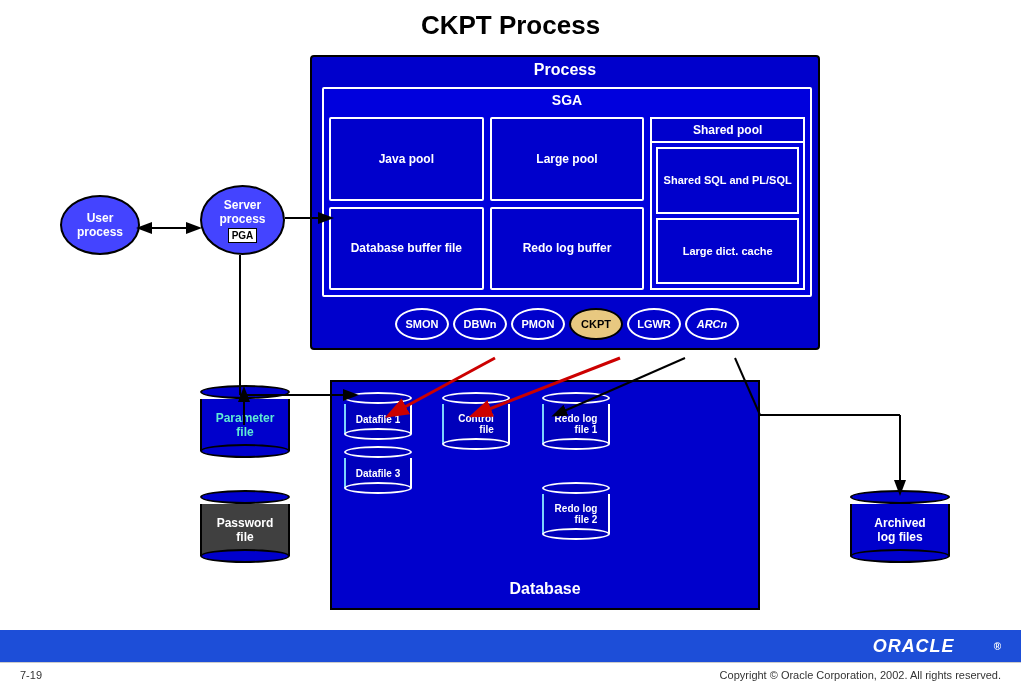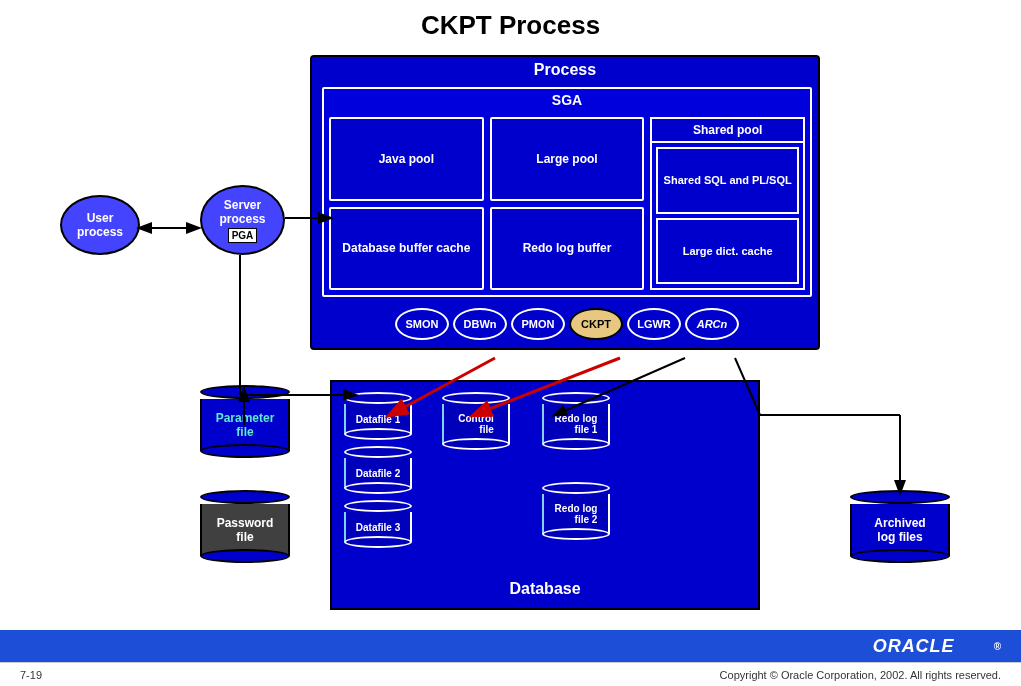--- a/index.html
+++ b/index.html
@@ -308,21 +308,21 @@
           <div class="sga-cell">Java pool</div>
           <div class="sga-cell">Large pool</div>
 
           <div class="shared-pool-col">
             <div class="shared-pool-header">Shared pool</div>
             <div class="shared-pool-inner">
               <div class="shared-pool-item">Shared SQL and PL/SQL</div>
               <div class="shared-pool-item">Large dict. cache</div>
             </div>
           </div>
-          <div class="sga-cell">Database buffer cache</div>
+          <div class="sga-cell">Database buffer file</div>
           <div class="sga-cell">Redo log buffer</div>
         </div>
       </div>
 
       <div class="process-row">
         <div class="process-ellipse">SMON</div>
         <div class="process-ellipse">DBWn</div>
         <div class="process-ellipse">PMON</div>
         <div class="process-ellipse ckpt">CKPT</div>
         <div class="process-ellipse">LGWR</div>
@@ -342,25 +342,20 @@
     <div class="database-box">
 
       <div style="position:absolute; left:12px; top:10px; display:flex; flex-direction:column; gap:2px;">
 
         <div style="display:flex;flex-direction:column;align-items:center;">
           <div class="db-cyl-top"></div>
           <div class="db-cyl-body" style="height:30px;">Datafile 1</div>
           <div class="db-cyl-bottom"></div>
         </div>
 
-        <div style="display:flex;flex-direction:column;align-items:center;margin-top:4px;">
-          <div class="db-cyl-top"></div>
-          <div class="db-cyl-body" style="height:30px;">Datafile 2</div>
-          <div class="db-cyl-bottom"></div>
-        </div>
 
         <div style="display:flex;flex-direction:column;align-items:center;margin-top:4px;">
           <div class="db-cyl-top"></div>
           <div class="db-cyl-body" style="height:30px;">Datafile 3</div>
           <div class="db-cyl-bottom"></div>
         </div>
       </div>
 
       <div style="position:absolute; left:110px; top:10px; display:flex;flex-direction:column;align-items:center;">
         <div class="db-cyl-top"></div>

